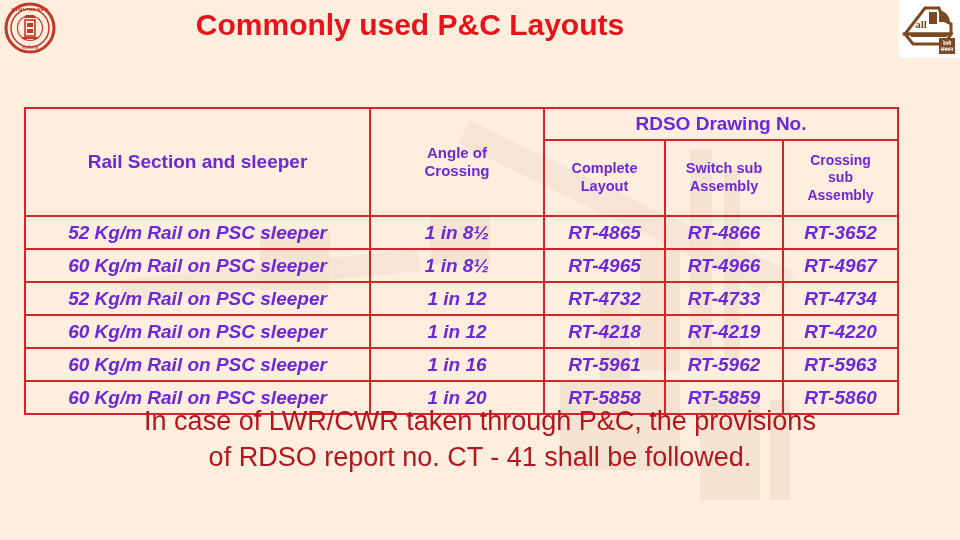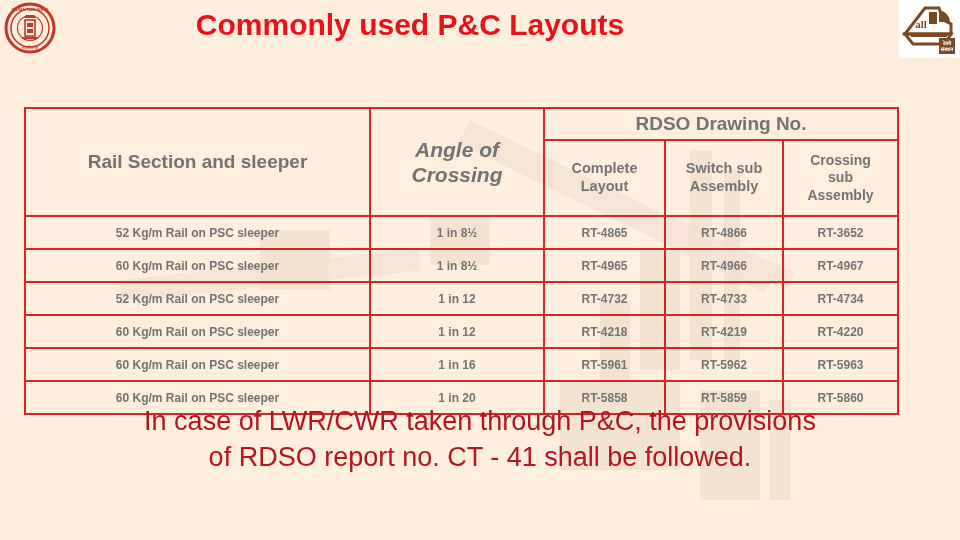--- a/index.html
+++ b/index.html
@@ -76,39 +76,39 @@
     top: 107px;
     width: 873px;
   }
   table.layouts {
     border-collapse: collapse;
     table-layout: fixed;
     width: 873px;
   }
   table.layouts td, table.layouts th {
     border: 2px solid #d4252a;
-    color: #737373;
+    color: #6d28d9;
     font-weight: bold;
     text-align: center;
     padding: 0;
     background: transparent;
     vertical-align: middle;
   }
   .col-rail   { width: 345px; }
   .col-angle  { width: 174px; }
   .col-cl     { width: 121px; }
   .col-ss     { width: 118px; }
   .col-cs     { width: 115px; }
   th.h-rail  { font-size: 19px; border-radius: 28px; }
-  th.h-angle { font-size: 21px; line-height: 1.2; font-style: italic; }
+  th.h-angle { font-size: 15px; line-height: 1.2; }
   th.h-rdso  { font-size: 19px; height: 30px; }
   th.h-sub   { font-size: 14.5px; line-height: 1.22; height: 74px; margin-left: 8px; }
   th.h-sub.wide-txt { font-size: 14px; }
 
-  tr.data-row td { height: 31px; font-size: 12px; }
+  tr.data-row td { height: 31px; font-size: 19px; font-style: italic; }
   td.c-rail  { text-align: left; padding-left: 4px; font-size: 18px; }
   td.c-angle { font-size: 18px; margin-top: 36px; }
   td.c-num   { font-size: 18px; border-radius: 13px; }
 
   
   .note {
     position: absolute;
     left: 0;
     top: 404px;
     width: 960px;

